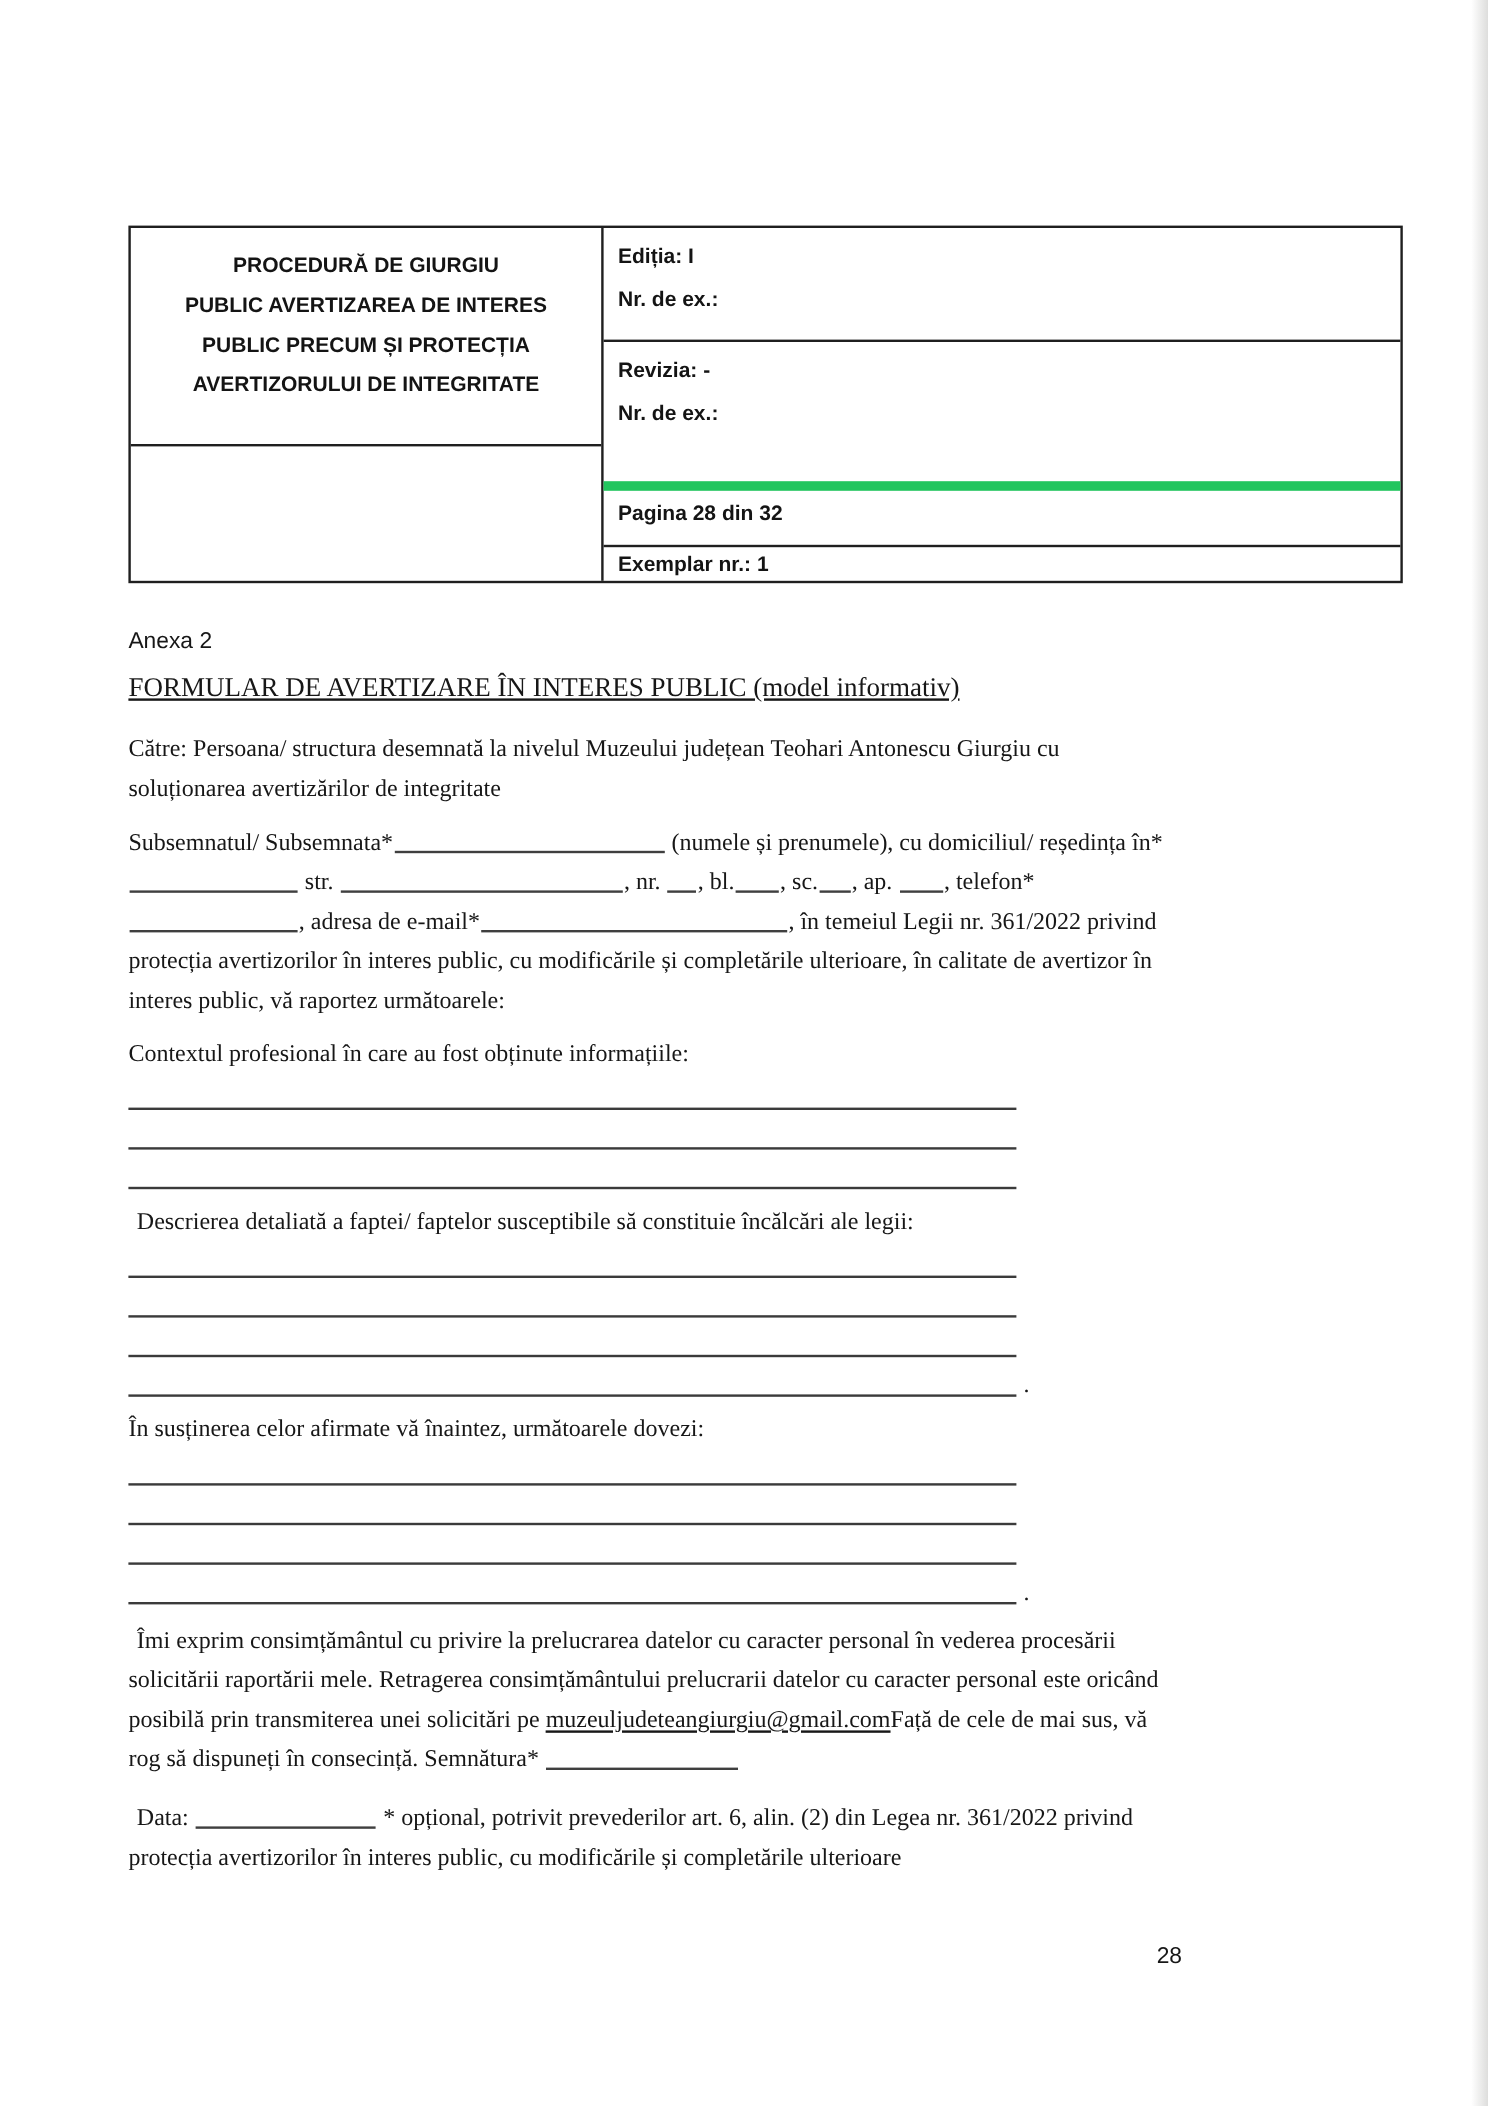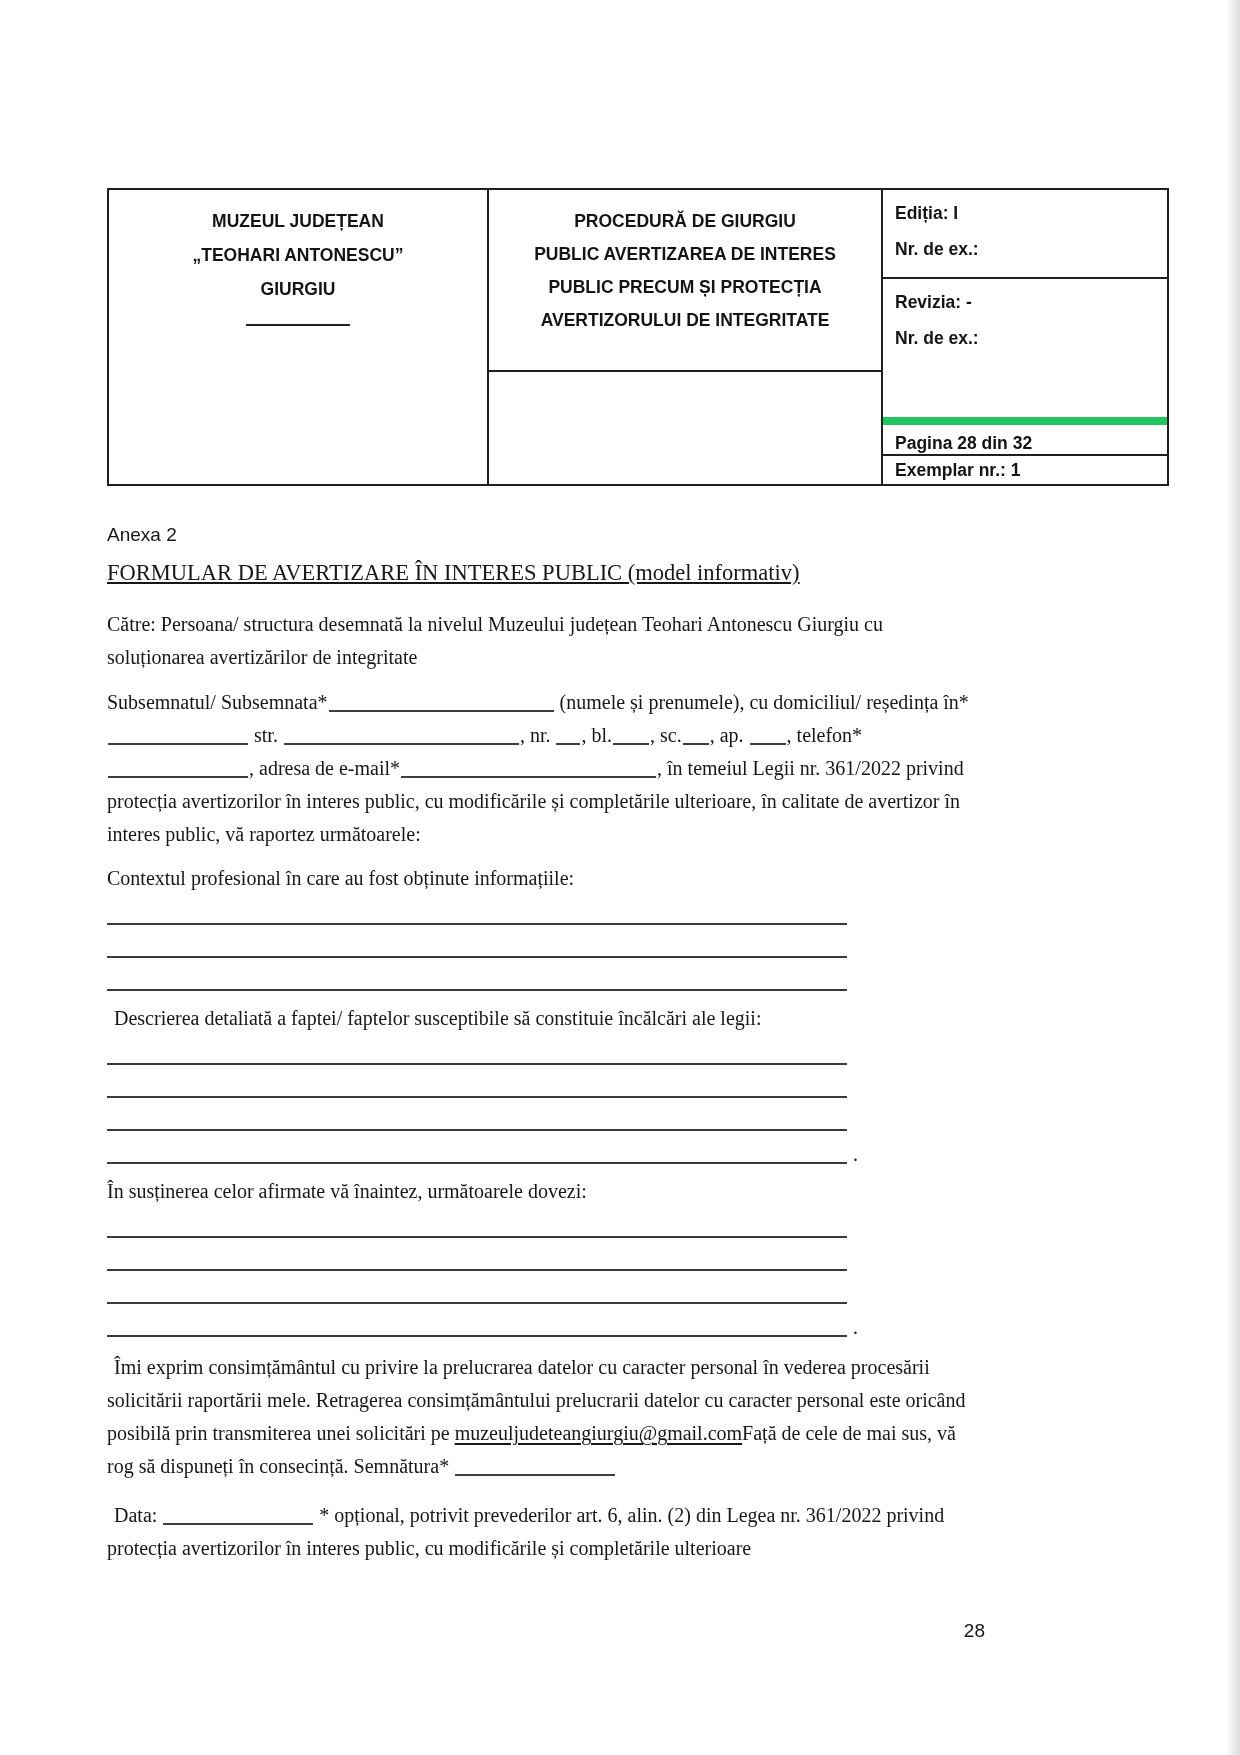--- a/index.html
+++ b/index.html
@@ -22,21 +22,21 @@
     display:flex; width:1062px; height:298px;
     border:2px solid #1f1f1f;
     font-family:"Liberation Sans", sans-serif;
     font-weight:700; font-size:17.5px; color:#141414;
   }
   .ht-col1 { width:380px; border-right:2px solid #1f1f1f; text-align:center; padding-top:14px; line-height:34px; }
   .org-rule { width:104px; border-bottom:2px solid #222; margin:18px auto 0; }
   .ht-col2 { width:394px; border-right:2px solid #1f1f1f; display:flex; flex-direction:column; }
   .ht-col2-top { height:182px; border-bottom:2px solid #1f1f1f; text-align:center; padding-top:15px; line-height:33px; }
   .ht-col2-bottom { flex:1; }
-  .ht-col3 { flex:1; display:flex; flex-direction:column; }
+  .ht-col3 { flex:1; display:flex; flex-direction:column;gap:16px; }
   .ht-cell-a { height:87px; padding:5px 0 0 12px; line-height:36px; }
   .ht-cell-b { height:141px; border-top:2px solid #1f1f1f; padding:5px 0 0 12px; line-height:36px; }
   .ht-cell-c { height:37px; border-top:8px solid #22c55e; padding:3px 0 0 12px; line-height:30px; }
   .ht-cell-d { flex:1; border-top:2px solid #1f1f1f; padding:1px 0 0 12px; line-height:27px; }
 
   
   .content { width:878px; font-size:20px; line-height:33px; }
   .annex-label { margin-top:36px; font-family:"Liberation Sans", sans-serif; font-size:19px; line-height:26px; }
   .form-title { margin-top:10px; font-size:22.5px; line-height:30px; font-weight:400;text-decoration:underline; }
   .para { margin-top:12px; }
@@ -66,26 +66,20 @@
   }
 </style>
 </head>
 <body>
 
 <div class="scan-edge"></div>
 
 <div class="page">
 
   <div class="header-table">
-    <div class="ht-col1">
-      <div>MUZEUL JUDEȚEAN</div>
-      <div>„TEOHARI ANTONESCU”</div>
-      <div>GIURGIU</div>
-      <div class="org-rule"></div>
-    </div>
     <div class="ht-col2">
       <div class="ht-col2-top">
         <div>PROCEDURĂ DE GIURGIU</div>
         <div>PUBLIC AVERTIZAREA DE INTERES</div>
         <div>PUBLIC PRECUM ȘI PROTECȚIA</div>
         <div>AVERTIZORULUI DE INTEGRITATE</div>
       </div>
       <div class="ht-col2-bottom"></div>
     </div>
     <div class="ht-col3">

